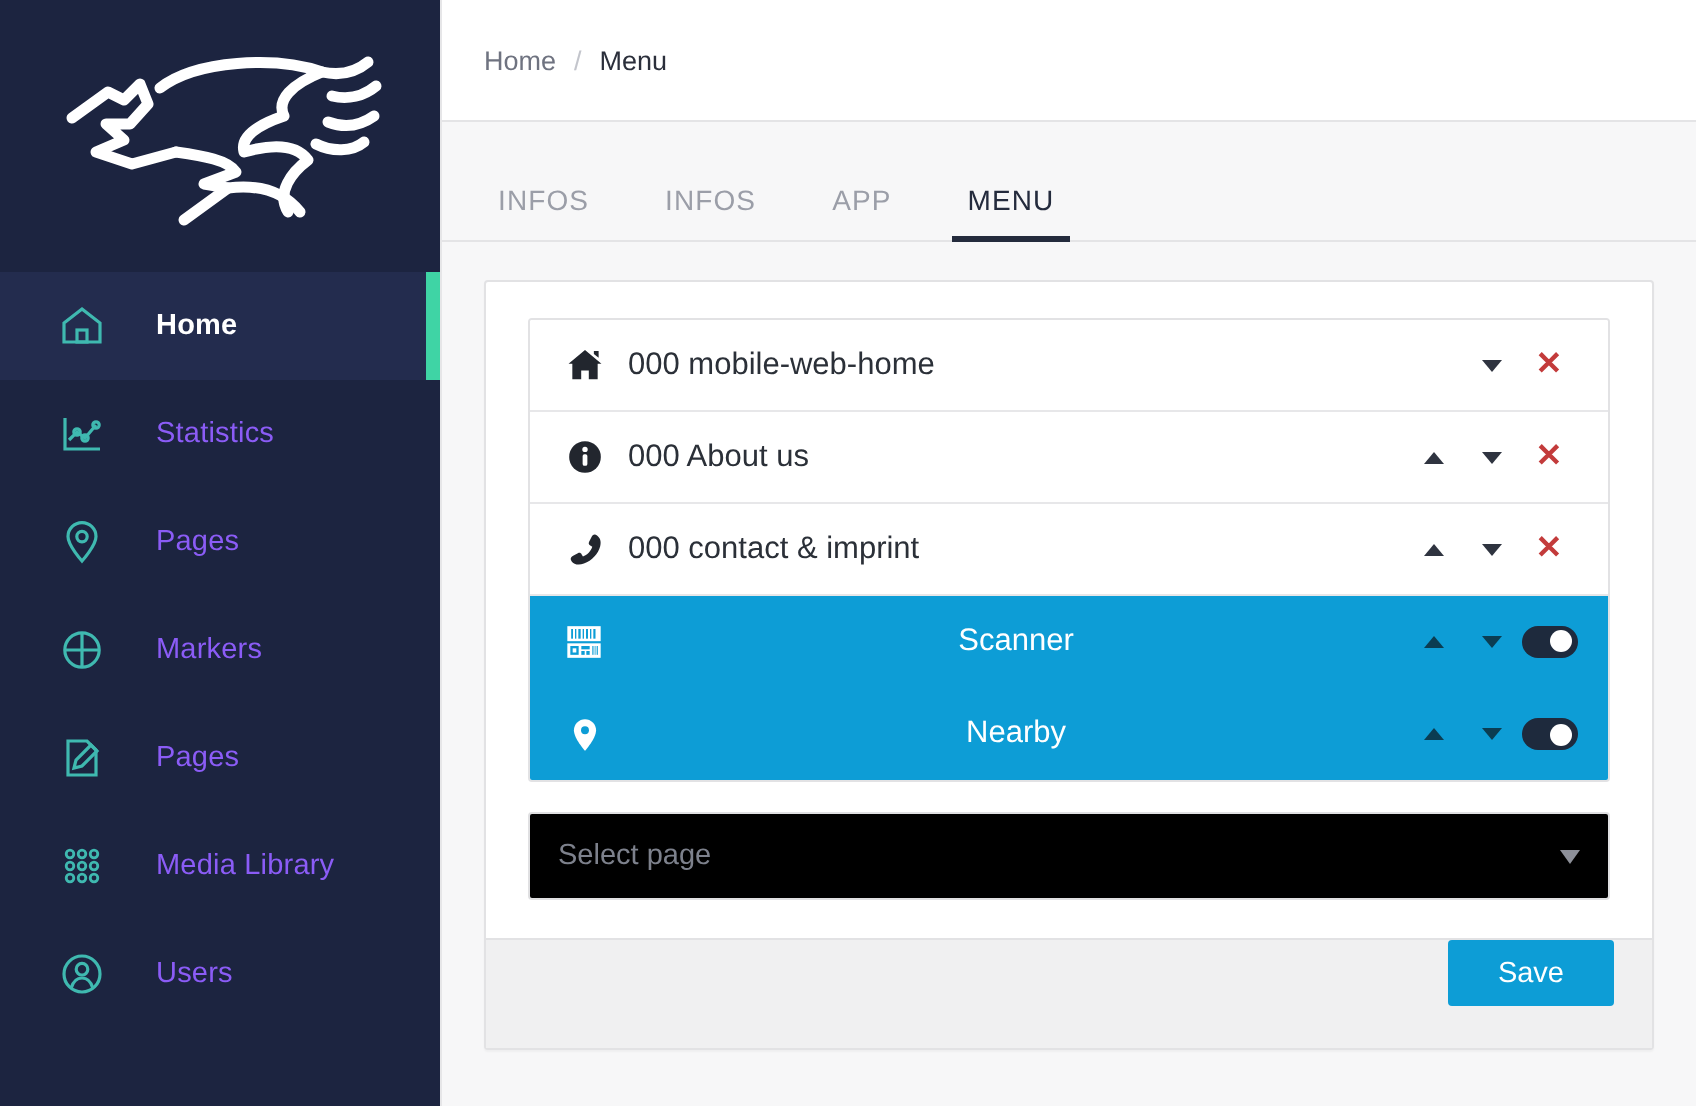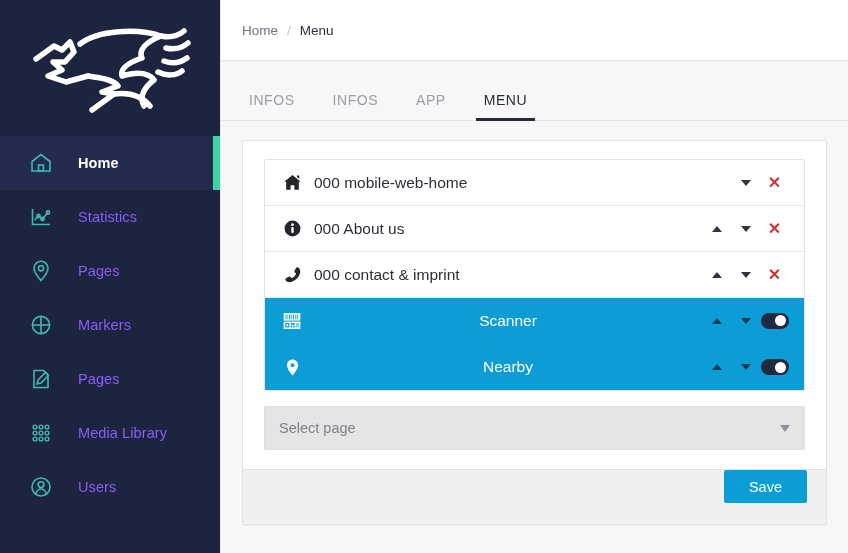--- a/index.html
+++ b/index.html
@@ -174,21 +174,21 @@
     background: #ffffff;
   }
 
   .select-wrap {
     margin-top: 15px;
     height: 44px;
     border: 1px solid #e0e0e2;
     border-radius: 2px;
     display: flex; align-items: center;
     padding: 0 14px 0 14px;
-    background: #e5e5e5;
+    background: #000000;
     cursor: pointer;
   }
   .select-text { font-size: 14.5px; color: #7d818c; flex: 1 1 auto; }
   .select-caret {
     width: 0; height: 0;
     border-left: 5px solid transparent;
     border-right: 5px solid transparent;
     border-top: 7px solid #8d9099;
   }
 

